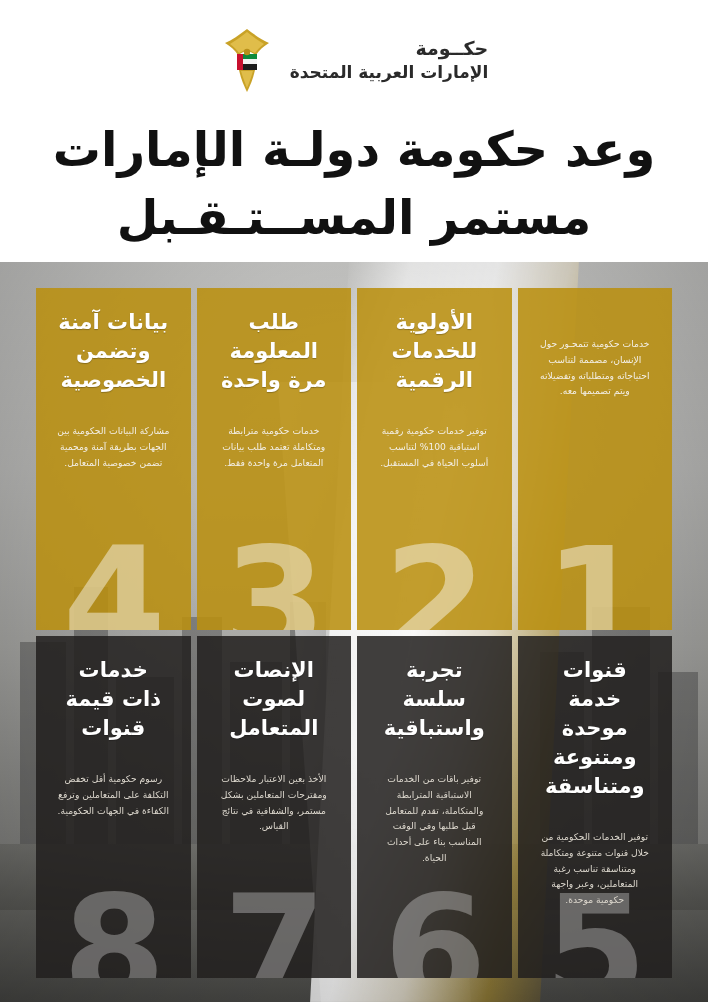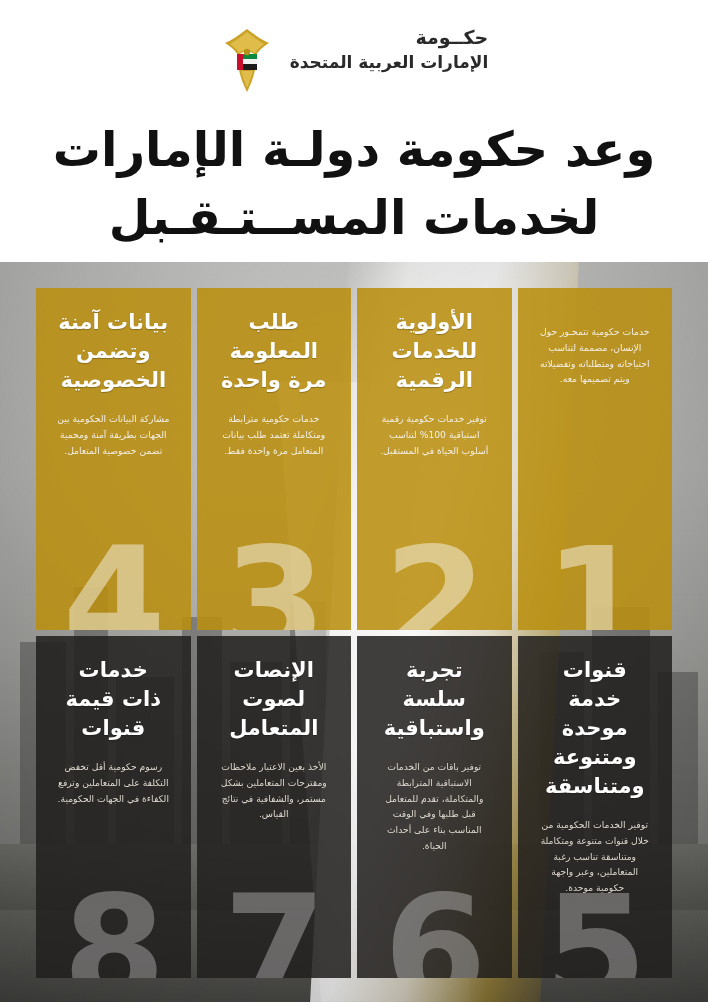--- a/index.html
+++ b/index.html
@@ -26,21 +26,21 @@
   .header {
     position: relative;
     height: 262px;
     background: #ffffff;
     text-align: center;
   }
 
   .emblem-row {
     display: flex;
     flex-direction: row-reverse;
-    align-items: flex-start;
+    align-items: center;
     justify-content: center;
     gap: 16px;
     padding-top: 26px;
   }
 
   .emblem {
     width: 54px;
     height: 68px;
     position: relative;
   }
@@ -168,21 +168,21 @@
     z-index: 3;
     font-size: 21px;
     font-weight: bold;
     line-height: 1.38;
     color: #ffffff;
     text-shadow: 0 1px 1px rgba(0,0,0,0.25);
   }
   .card-desc {
     position: relative;
     z-index: 3;
-    margin-top: 16px;
+    margin-top: 28px;
     font-size: 9.2px;
     line-height: 1.72;
     color: #f3efe6;
     padding: 0 4px;
   }
   .card.dark .card-desc { color: #ded9cf; }
 
   .card-num {
     position: absolute;
     z-index: 2;
@@ -225,21 +225,21 @@
         </svg>
       </div>
       <div class="emblem-text">
         <div class="l1">حكــومة</div>
         <div class="l2">الإمارات العربية المتحدة</div>
       </div>
     </div>
 
     <div class="main-title">
       <span class="ln ln1">وعد حكومة دولـة الإمارات</span>
-      <span class="ln ln2">لخدمات المســتـقـبل</span>
+      <span class="ln ln2">مستمر المســتـقـبل</span>
     </div>
   </div>
 
   <div class="board">
     <div class="photo">
       <div class="sky-b" style="left:20px;  width:46px;  height:210px;"></div>
       <div class="sky-b" style="left:74px;  width:34px;  height:265px;"></div>
       <div class="sky-b" style="left:116px; width:58px;  height:175px;"></div>
       <div class="sky-b" style="left:182px; width:40px;  height:235px;"></div>
       <div class="sky-b" style="left:230px; width:52px;  height:190px;"></div>

